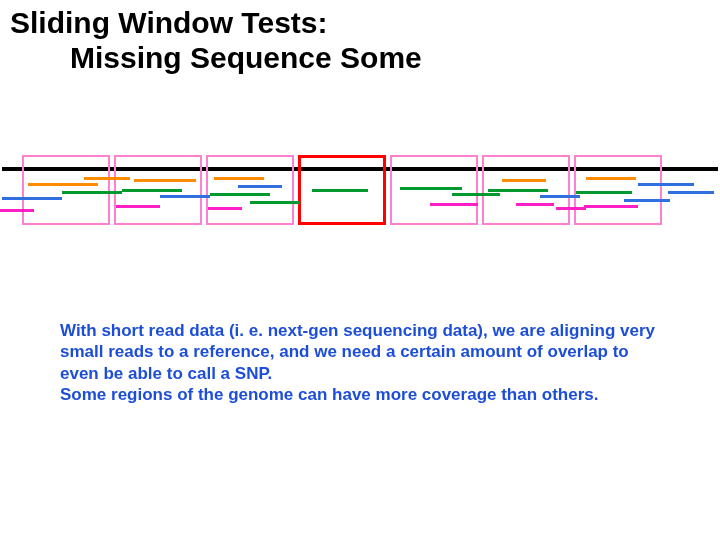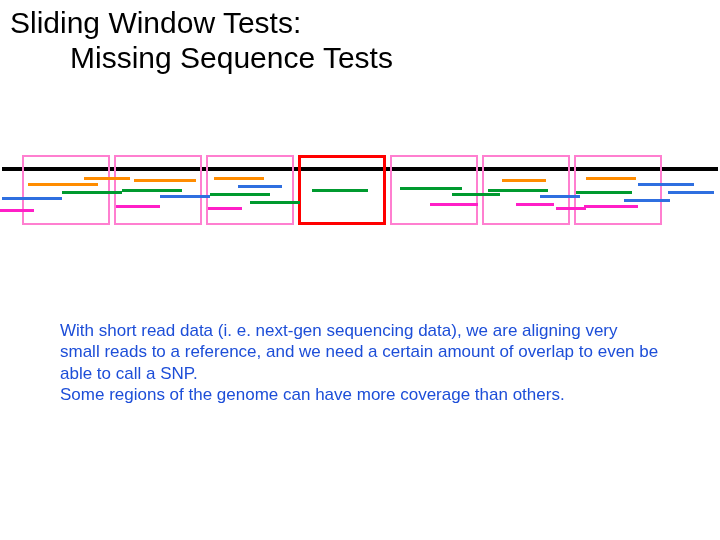--- a/index.html
+++ b/index.html
@@ -1,15 +1,15 @@
 <!DOCTYPE html>
 <html><head>
 <meta charset="utf-8">
 <style>
-  * { margin: 0; padding: 0; box-sizing: border-box; }
+  * { margin: 0; padding: 0; box-sizing: border-box; font-weight: bold; }
   body {
     width: 720px;
     height: 540px;
     background: #ffffff;
     font-family: Arial, Helvetica, sans-serif;
     position: relative;
     overflow: hidden;
   }
   .title {
     position: absolute;
@@ -54,21 +54,21 @@
     color: #1d4ed8;
   }
   .para1 { top: 320px; }
   .para2 { top: 384px; }
 </style>
 </head>
 <body>
 
 <div class="title">
   <div>Sliding Window Tests:</div>
-  <div style="padding-left:60px">Missing Sequence Tests</div>
+  <div style="padding-left:60px">Missing Sequence Some</div>
 </div>
 
 <div class="diagram">
   <div class="reference-line"></div>
   <div id="windows-layer">
       <div class="window" style="left: 22px; width: 88px; border-color: rgb(255, 127, 208);"></div>
       <div class="window" style="left: 114px; width: 88px; border-color: rgb(255, 127, 208);"></div>
       <div class="window" style="left: 206px; width: 88px; border-color: rgb(255, 127, 208);"></div>
       <div class="window" style="left: 298px; width: 88px; border-color: rgb(255, 0, 0); border-width: 3px;"></div>
       <div class="window" style="left: 390px; width: 88px; border-color: rgb(255, 127, 208);"></div>

